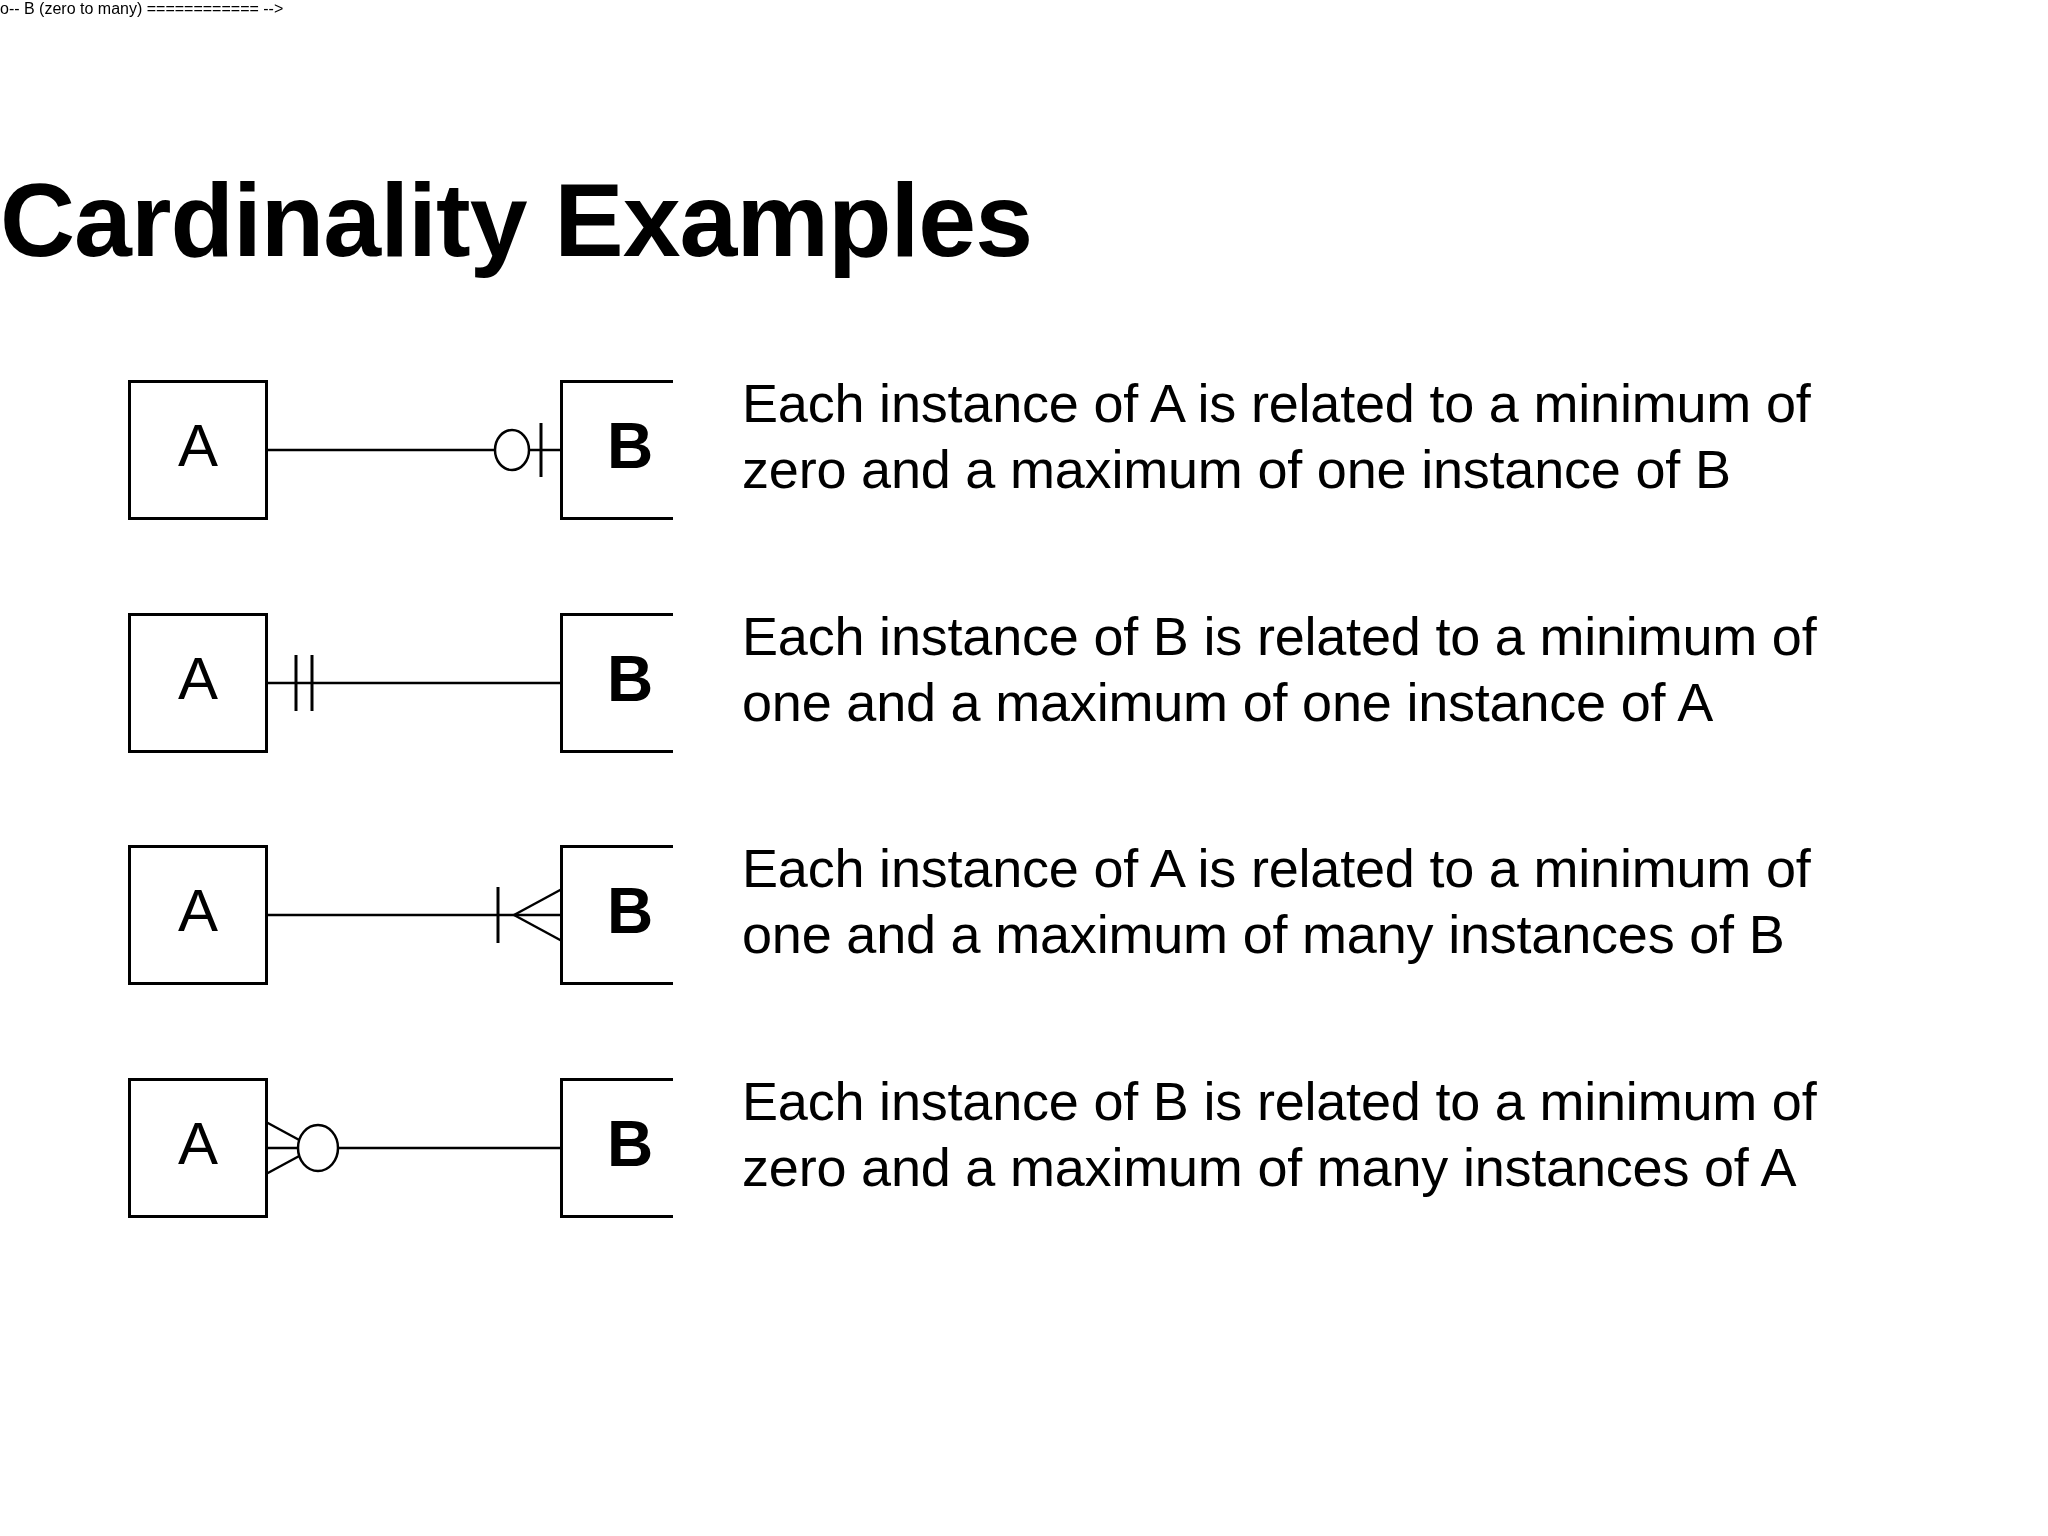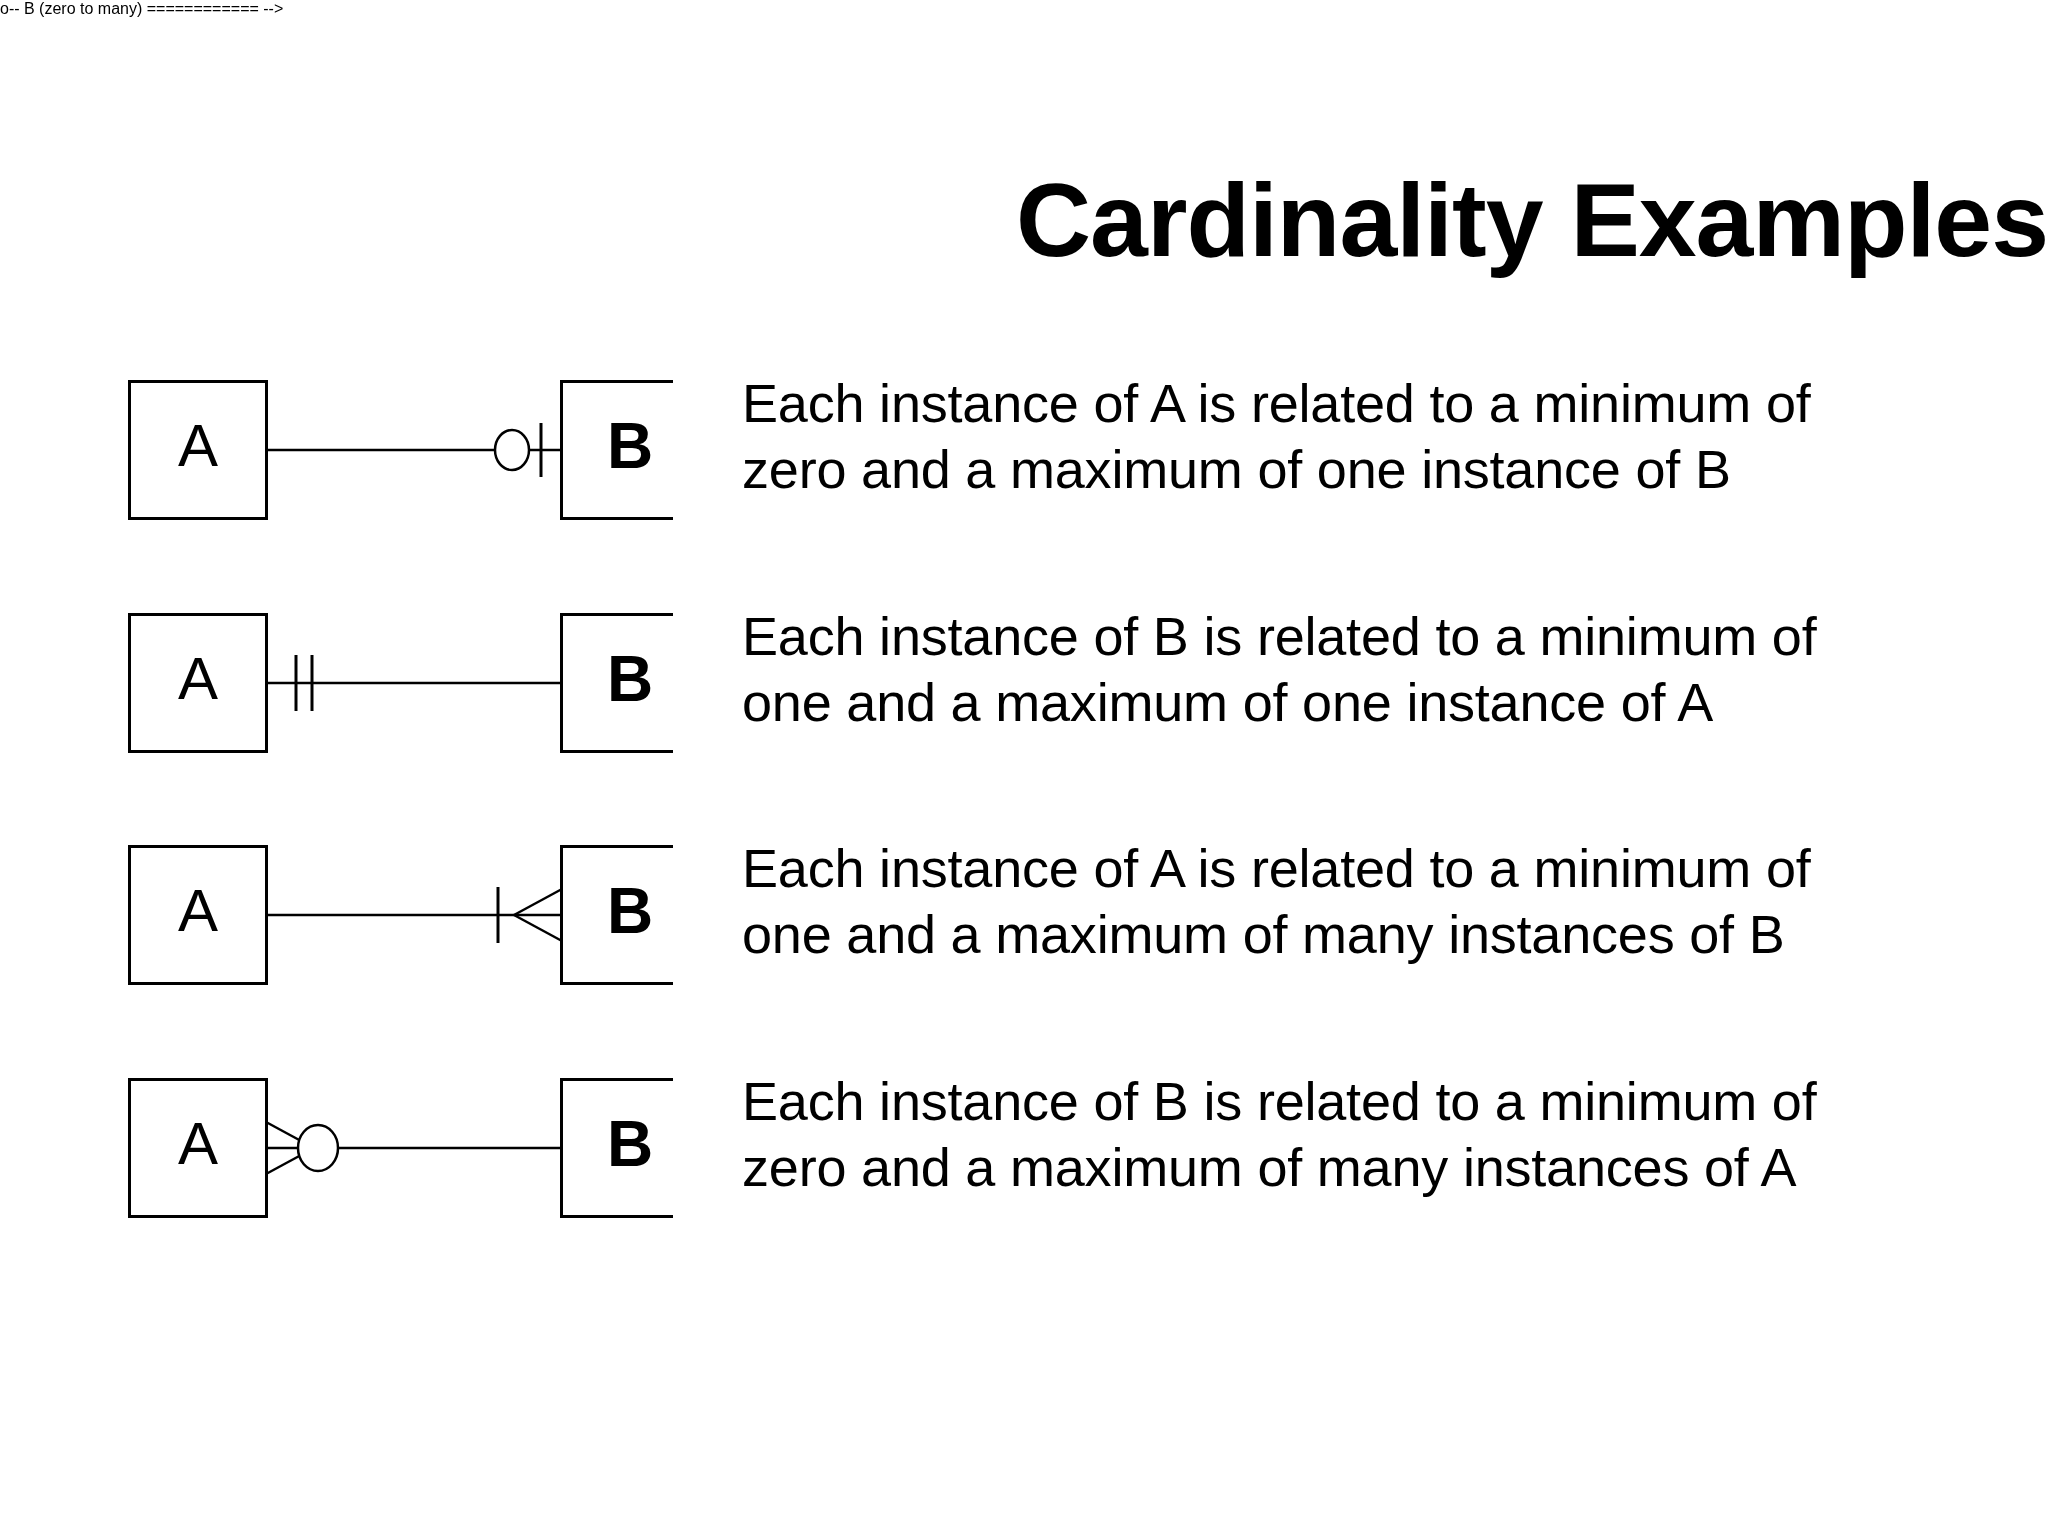--- a/index.html
+++ b/index.html
@@ -15,21 +15,21 @@
     overflow: hidden;
     position: relative;
   }
 
   
   #slide-title {
     position: absolute;
     left: 0;
     top: 96px;
     width: 2048px;
-    text-align: right;
+    text-align: left;
     font-size: 104px;
     font-weight: bold;
     letter-spacing: -1px;
     line-height: 1.05;
     white-space: nowrap;
   }
 
   
   .cardinality-row {
     position: absolute;

